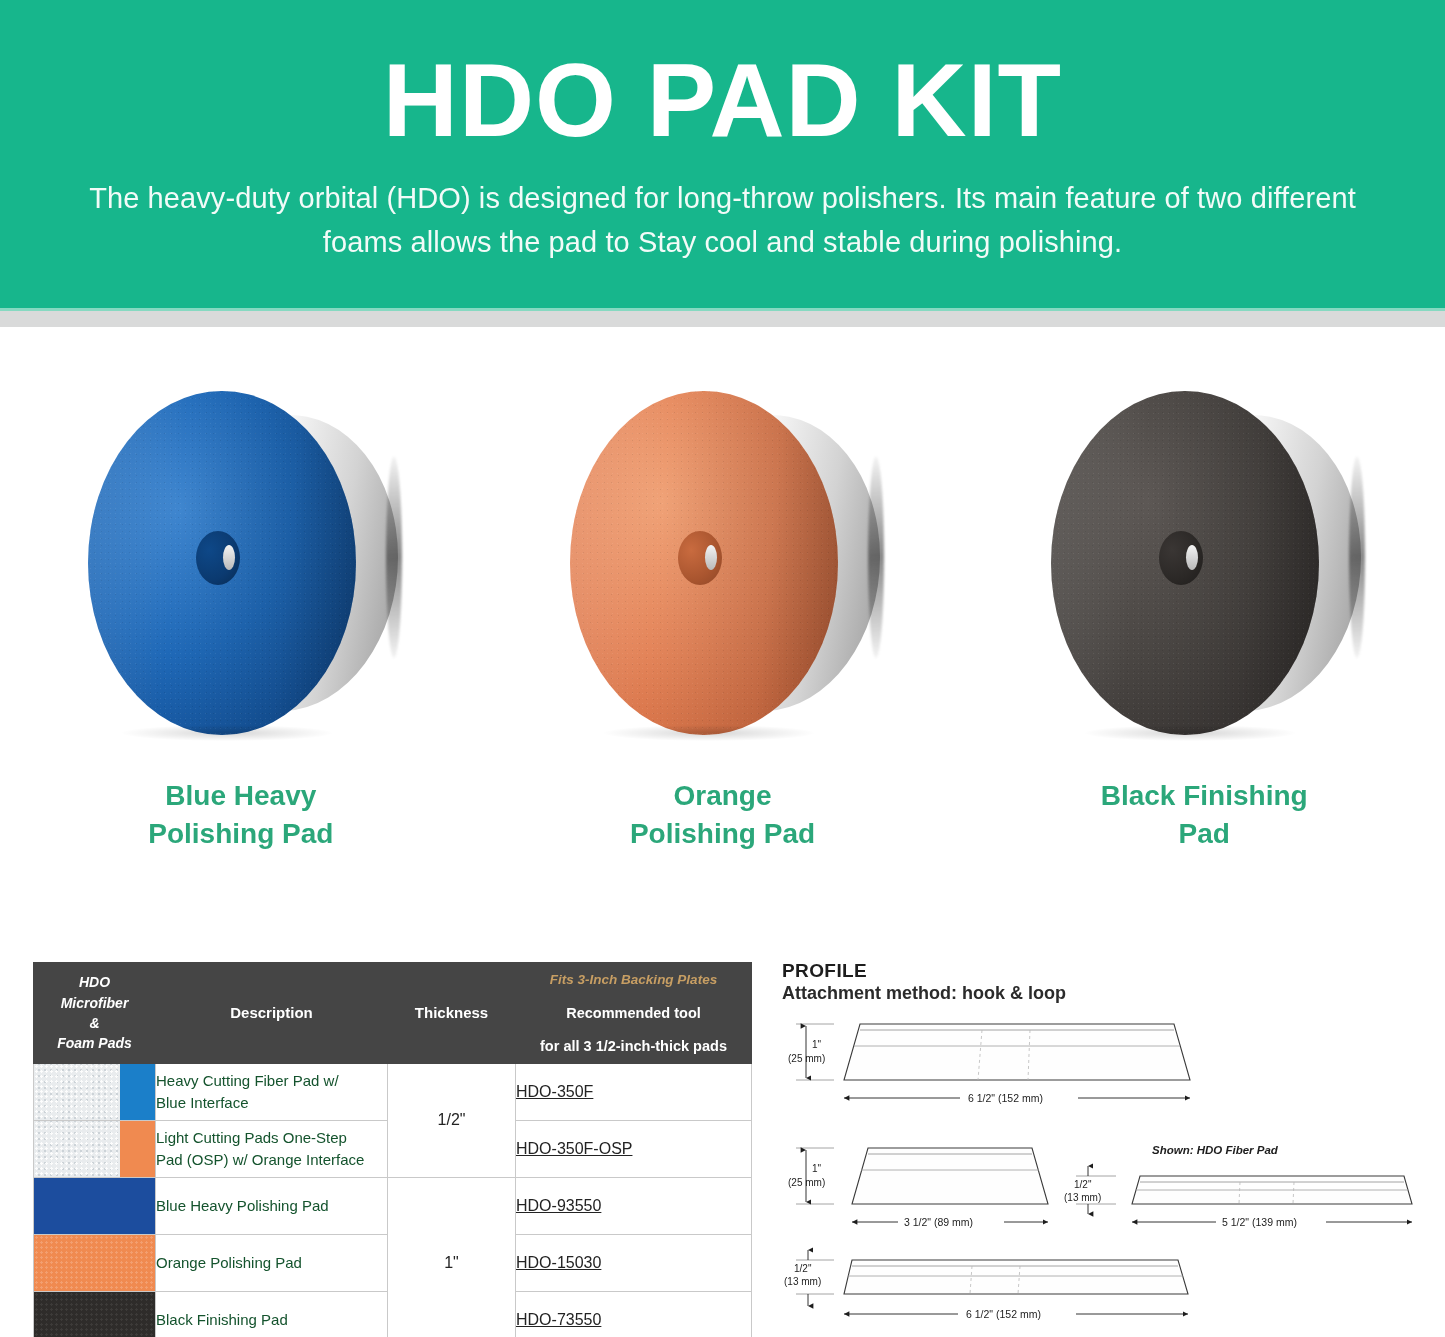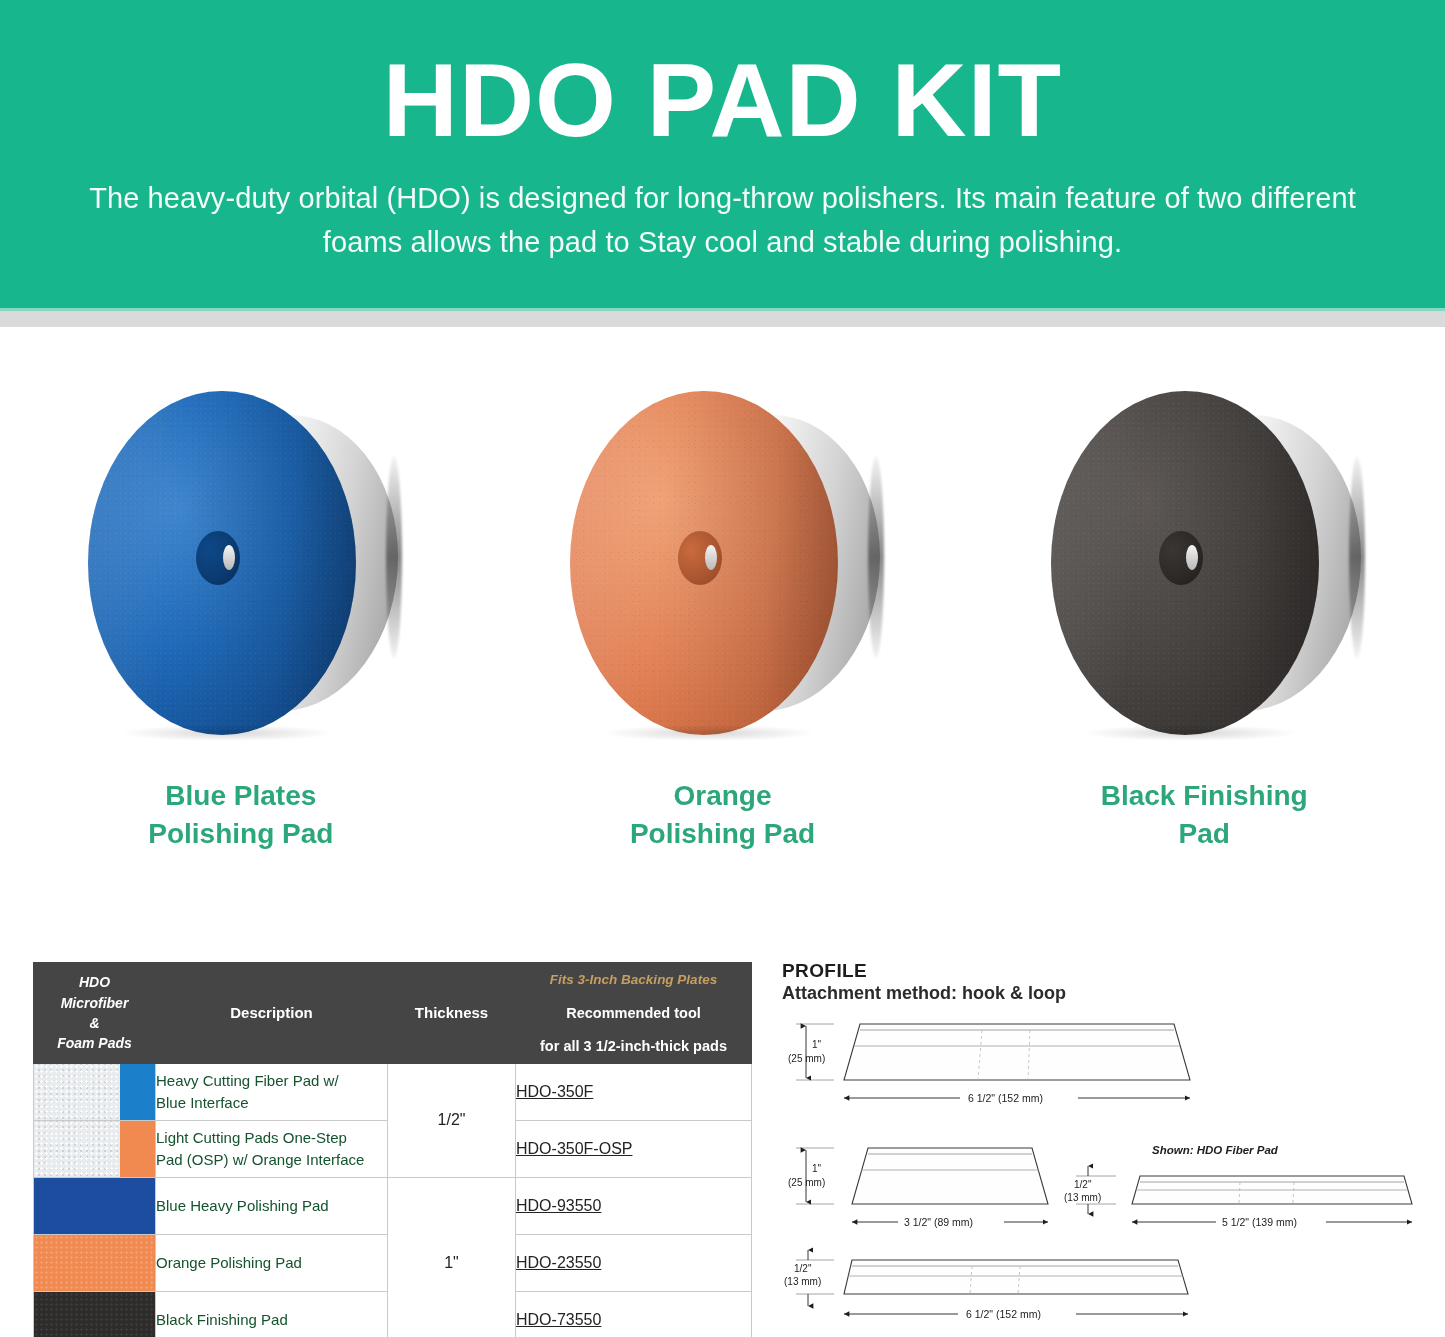--- a/index.html
+++ b/index.html
@@ -202,21 +202,21 @@
   <div class="products">
 
     <div class="product">
       <div class="pad-wrap">
         <div class="pad-backing"></div>
         <div class="pad-disc blue"></div>
         <div class="pad-hole blue"></div>
         <div class="pad-shadow"></div>
       </div>
       <div class="pad-label">
-        <span>Blue Plates</span><br>
+        <span>Blue Heavy</span><br>
         <span>Polishing Pad</span>
       </div>
     </div>
 
     <div class="product">
       <div class="pad-wrap">
         <div class="pad-backing"></div>
         <div class="pad-disc orange"></div>
         <div class="pad-hole orange"></div>
         <div class="pad-shadow"></div>
@@ -303,21 +303,21 @@
           <td class="cell-tool">HDO-93550</td>
         </tr>
 
         <tr>
           <td class="cell-swatch">
             <span class="sw solid">
               <span class="full orange"></span>
             </span>
           </td>
           <td class="cell-desc">Orange Polishing Pad</td>
-          <td class="cell-tool">HDO-23550</td>
+          <td class="cell-tool">HDO-15030</td>
         </tr>
 
         <tr>
           <td class="cell-swatch">
             <span class="sw solid">
               <span class="full black"></span>
             </span>
           </td>
           <td class="cell-desc">Black Finishing Pad</td>
           <td class="cell-tool">HDO-73550</td>

